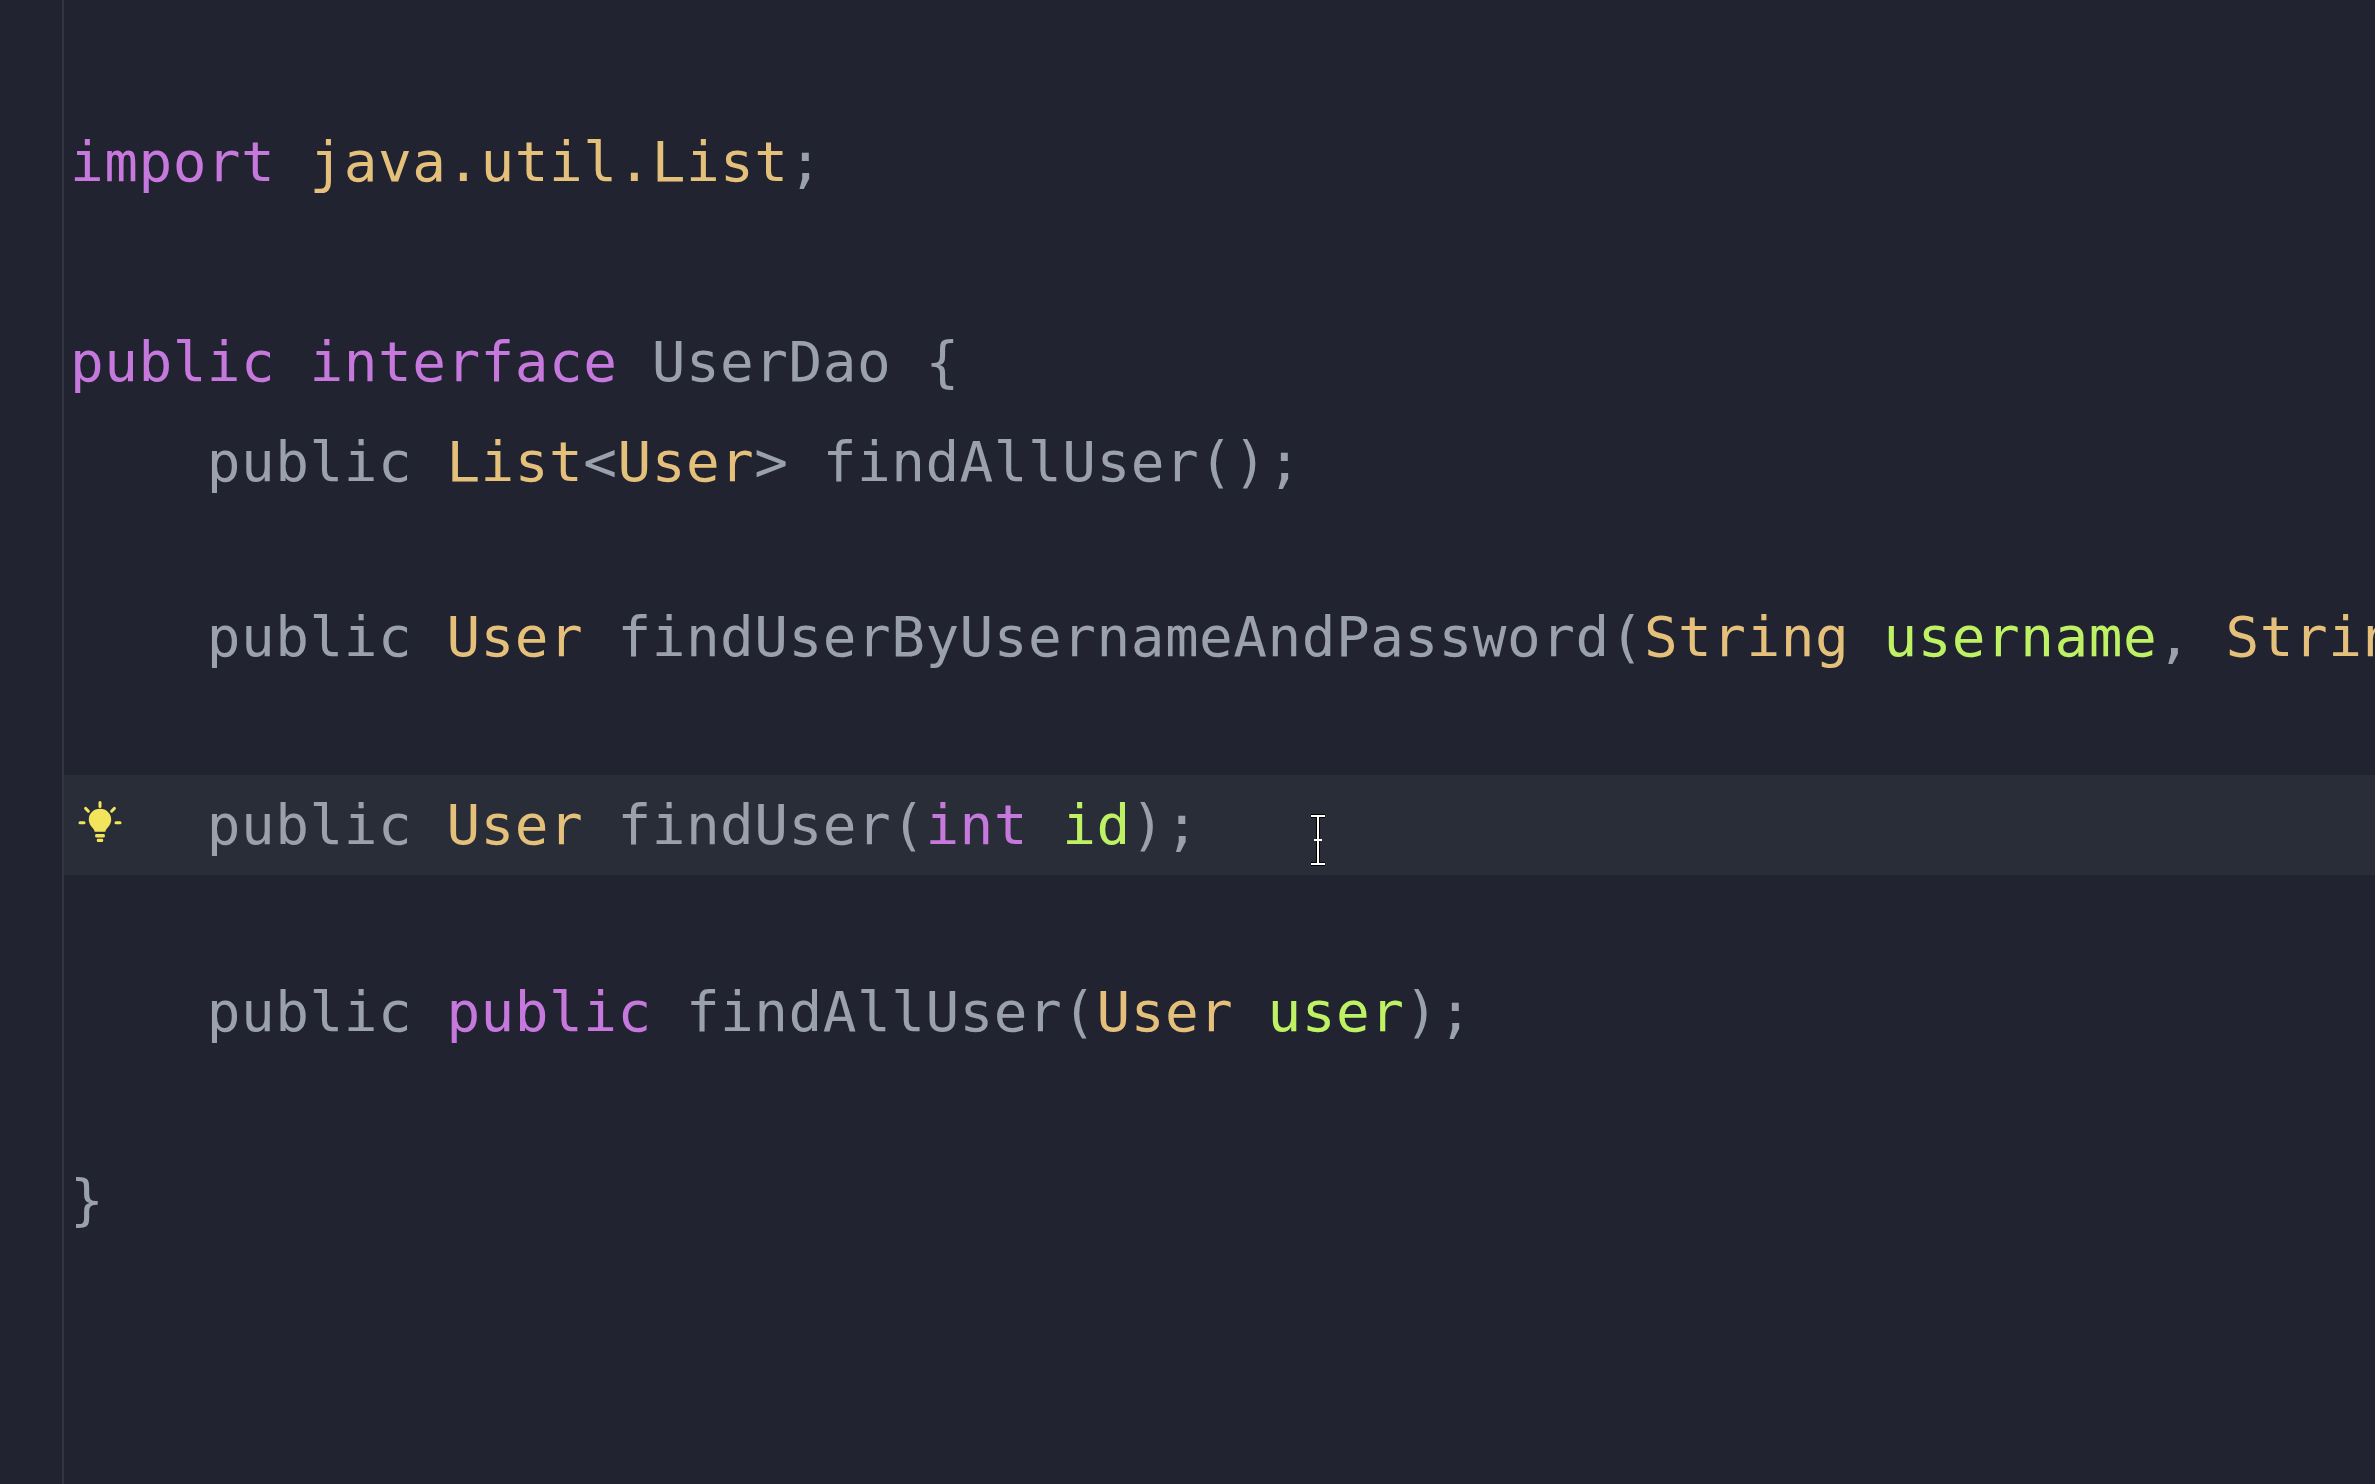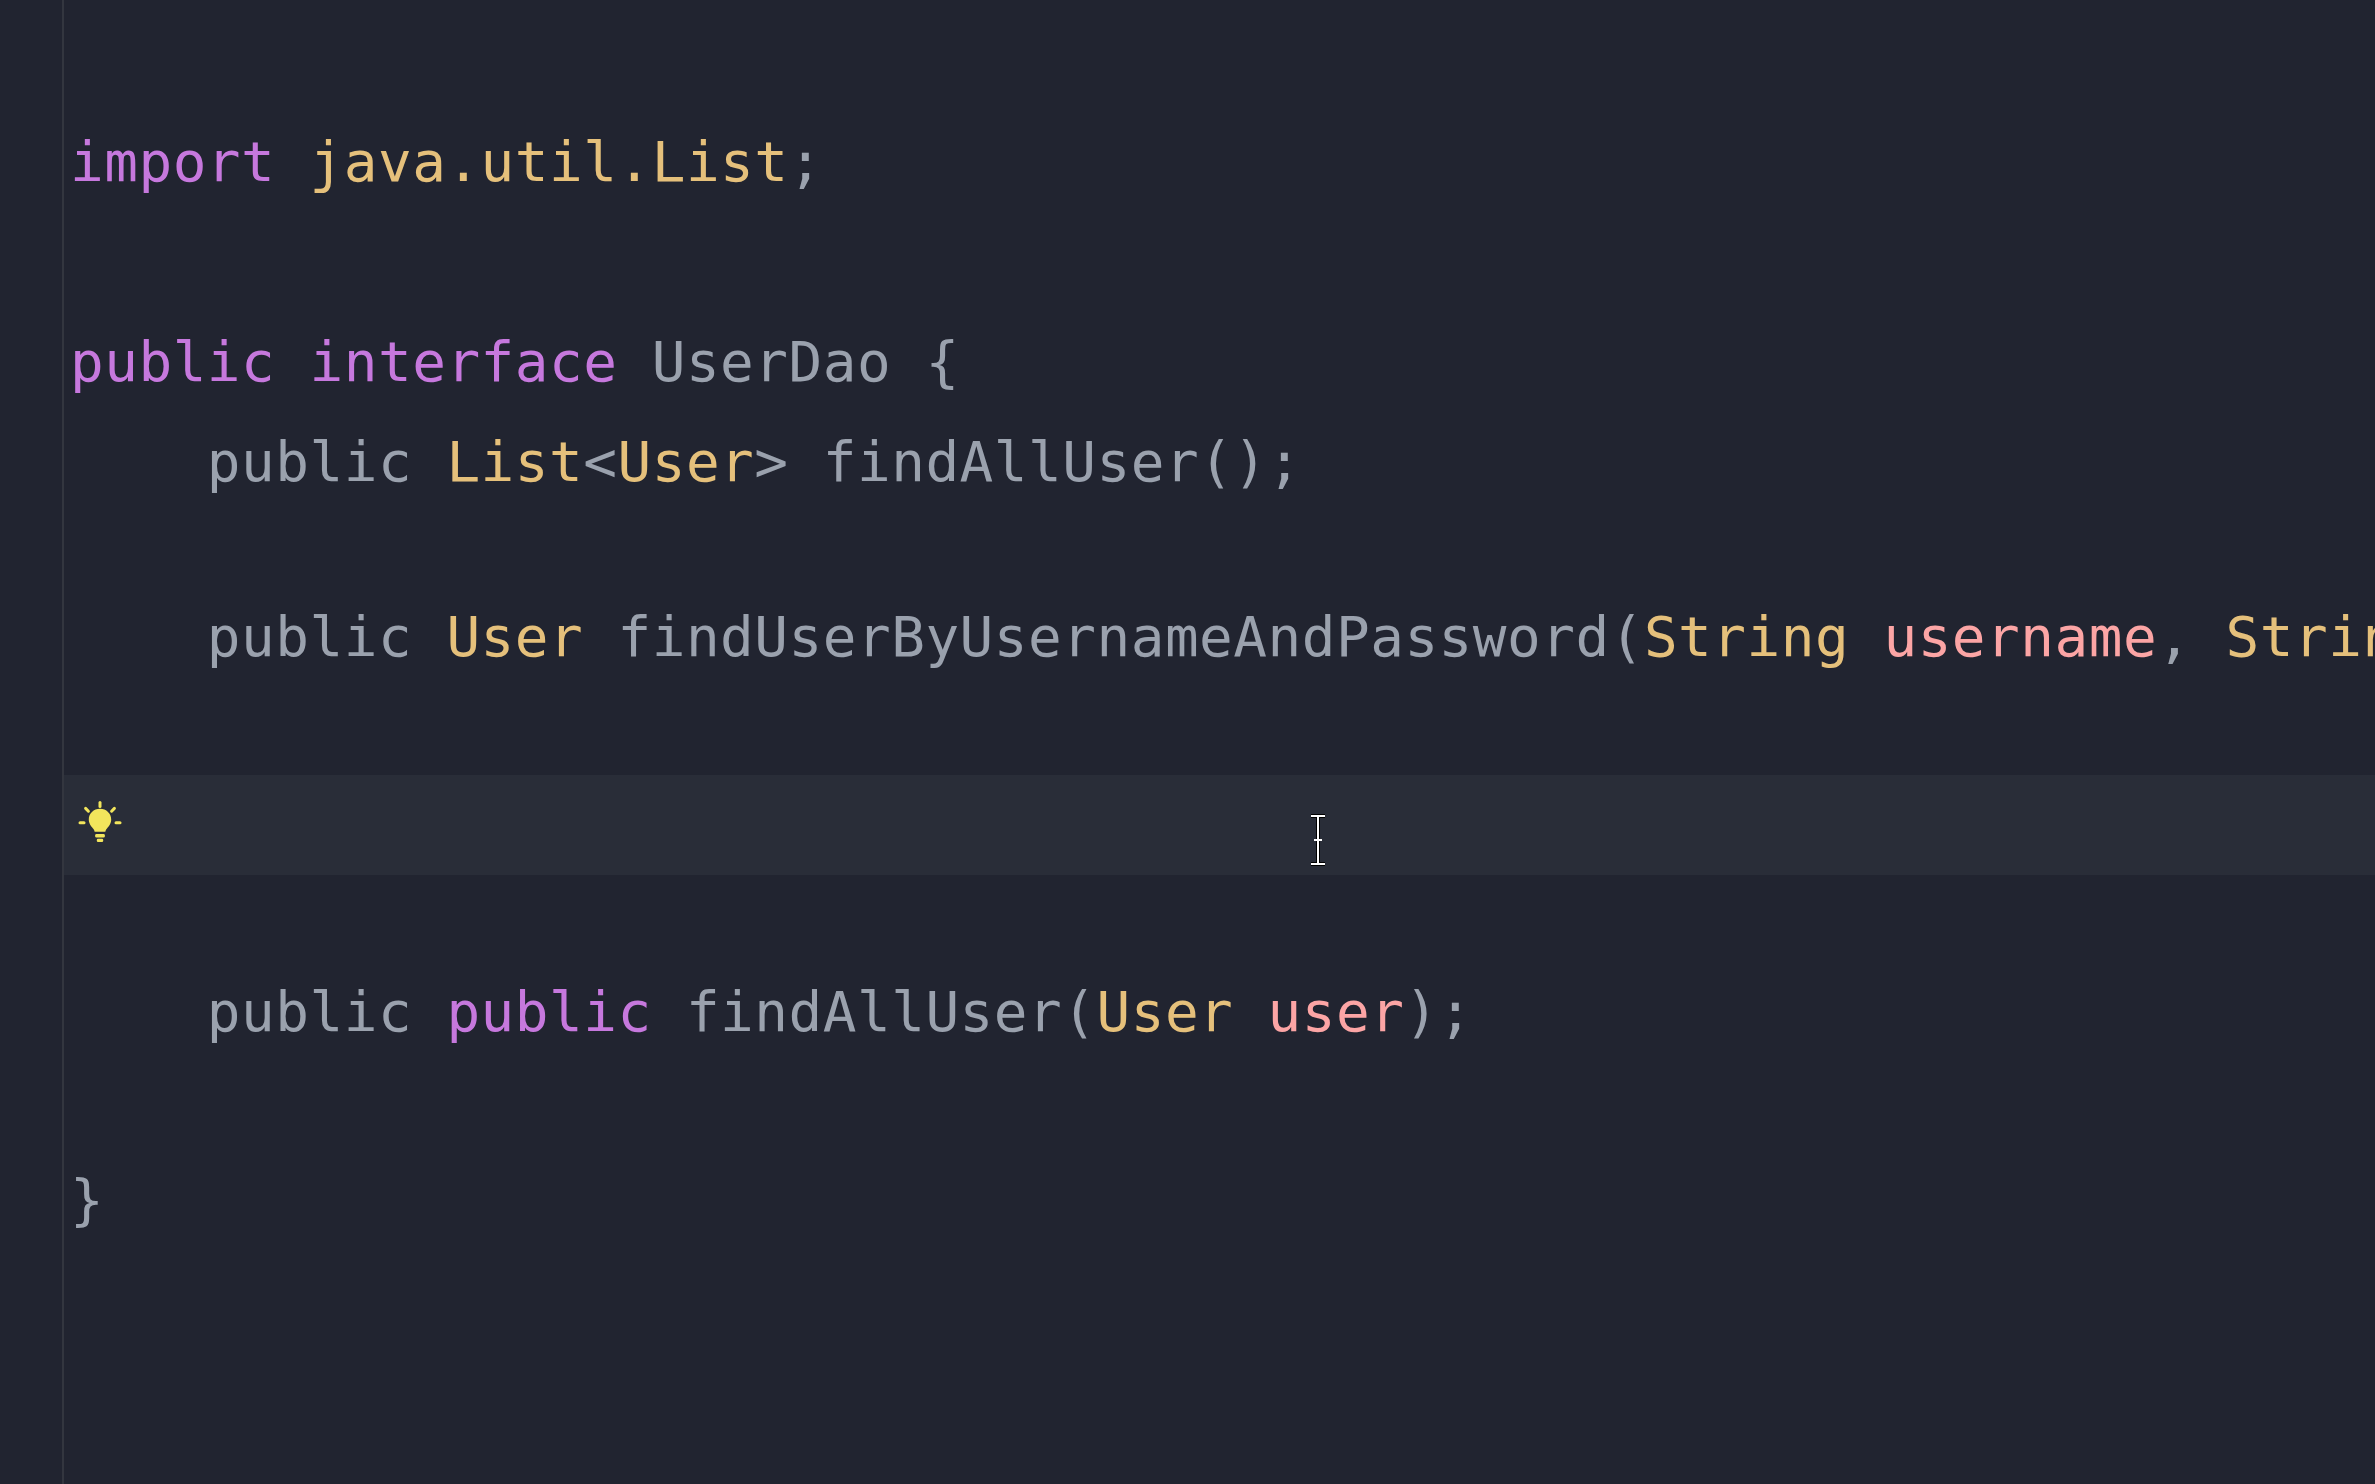--- a/index.html
+++ b/index.html
@@ -70,21 +70,21 @@
     line-height: 100px;
     height: 100px;
     letter-spacing: 0.5px;
     color: #9aa1ad;
   }
 
   
   .tok-keyword   { color: #c678dd; }           
   .tok-type      { color: #e5c07b; }           
   .tok-ident     { color: #9aa1ad; }           
-  .tok-param     { color: #fca5a5; }           
+  .tok-param     { color: #bef264; }           
   .tok-punct     { color: #9aa1ad; }           
   .tok-plain     { color: #9aa1ad; }
 
   
   #intention-bulb {
     position: absolute;
     left: 76px;
     top: 800px;
     width: 48px;
     height: 48px;
@@ -130,20 +130,21 @@
   <div id="code-surface">
       <div class="code-line" id="line-package"></div>
       <div class="code-line" id="line-blank-1"></div>
       <div class="code-line" id="line-import"><span class="tok-keyword">import</span><span class="tok-plain"> </span><span class="tok-type">java.util.List</span><span class="tok-punct">;</span></div>
       <div class="code-line" id="line-blank-2"></div>
       <div class="code-line" id="line-interface"><span class="tok-keyword">public</span><span class="tok-plain"> </span><span class="tok-keyword">interface</span><span class="tok-plain"> </span><span class="tok-ident">UserDao</span><span class="tok-plain"> </span><span class="tok-punct">{</span></div>
       <div class="code-line" id="line-findall"><span class="tok-ident">    public </span><span class="tok-type">List</span><span class="tok-punct">&lt;</span><span class="tok-type">User</span><span class="tok-punct">&gt;</span><span class="tok-ident"> findAllUser</span><span class="tok-punct">();</span></div>
       <div class="code-line" id="line-blank-3"></div>
       <div class="code-line" id="line-findbyup"><span class="tok-ident">    public </span><span class="tok-type">User</span><span class="tok-ident"> findUserByUsernameAndPassword</span><span class="tok-punct">(</span><span class="tok-type">String</span><span class="tok-plain"> </span><span class="tok-param">username</span><span class="tok-punct">, </span><span class="tok-type">String</span></div>
       <div class="code-line" id="line-blank-4"></div>
+      <div class="code-line" id="line-finduser"><span class="tok-ident">    public </span><span class="tok-type">User</span><span class="tok-ident"> findUser</span><span class="tok-punct">(</span><span class="tok-keyword">int</span><span class="tok-plain"> </span><span class="tok-param">id</span><span class="tok-punct">);</span></div>
       <div class="code-line" id="line-blank-5"></div>
       <div class="code-line" id="line-insert"><span class="tok-ident">    public </span><span class="tok-keyword">public</span><span class="tok-ident"> findAllUser</span><span class="tok-punct">(</span><span class="tok-type">User</span><span class="tok-plain"> </span><span class="tok-param">user</span><span class="tok-punct">);</span></div>
       <div class="code-line" id="line-blank-6"></div>
       <div class="code-line" id="line-close"><span class="tok-punct">}</span></div>
     </div>
 
   <div id="intention-bulb">
     <svg viewBox="0 0 24 24" xmlns="http://www.w3.org/2000/svg">
       <g stroke="#f2e55c" stroke-width="1.5" stroke-linecap="round">
         <line x1="12" y1="1.2" x2="12" y2="3.2"></line>

